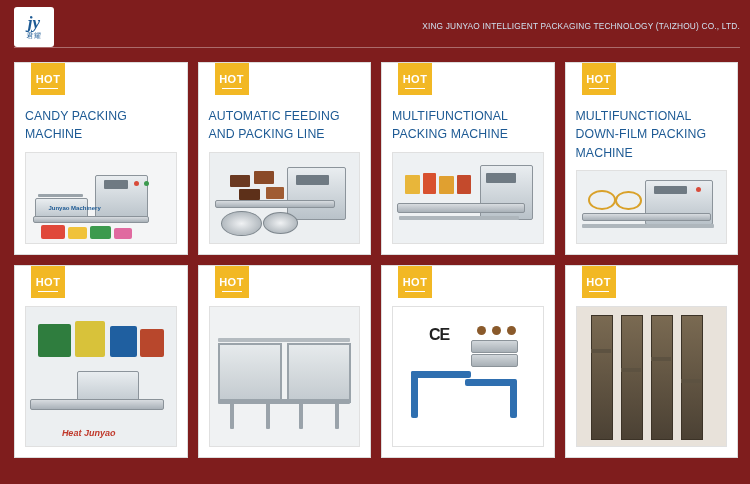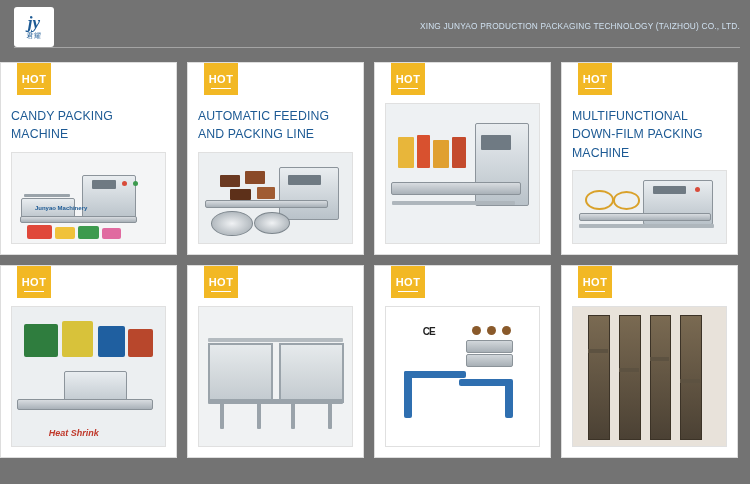--- a/index.html
+++ b/index.html
@@ -10,21 +10,21 @@
     width: 750px;
     height: 484px;
     background: #1d5a94;
     font-family: "Liberation Sans", sans-serif;
     overflow: hidden;
   }
   .page {
     position: relative;
     width: 750px;
     height: 484px;
-    background: #737373;
+    background: #7f1d1d;
     box-sizing: border-box;
   }
 
   
   .header {
     position: relative;
     height: 54px;
     display: flex;
     align-items: center;
     padding: 0 10px 0 14px;
@@ -76,21 +76,21 @@
     position: absolute;
     left: 14px;
     right: 10px;
     bottom: 6px;
     height: 1px;
     background: rgba(255,255,255,0.35);
   }
 
   
   .grid {
-    padding: 8px 12px 12px 0;
+    padding: 8px 12px 12px 14px;
     display: grid;
     grid-template-columns: repeat(4, 1fr);
     grid-template-rows: repeat(2, 1fr);
     gap: 10px;
     height: 416px;
     box-sizing: border-box;
   }
   .card {
     background: #ffffff;
     border: 1px solid #dddddd;
@@ -212,41 +212,41 @@
   .c5 .belt1 { top:66%; left:3%; right:8%; height:7%; }
   .c5 .pkg { position:absolute; border-radius:2px; }
   .c5 .stamp { position:absolute; left:24%; bottom:6%; color:#c0392b; font-size:9px; font-style:italic; font-weight:bold; }
 
   
   .c6 .bg { position:absolute; inset:0; background:#f0f2f3; }
   .c6 .frame { position:absolute; border:2px solid #9aa3aa; background:linear-gradient(#e6eaec,#c3cacf); }
 
   
   .c7 .bg { position:absolute; inset:0; background:#ffffff; }
-  .c7 .ce { position:absolute; left:24%; top:14%; font-size:10px; font-weight:bold; color:#222; letter-spacing:-1px; }
+  .c7 .ce { position:absolute; left:24%; top:14%; font-size:16px; font-weight:bold; color:#222; letter-spacing:-1px; }
   .c7 .tube { position:absolute; background:#2f6fb0; border-radius:2px; }
   .c7 .tray { position:absolute; background:linear-gradient(#d2d7db,#a8b0b6); border:1px solid #8b9399; border-radius:2px; }
   .c7 .cookie { position:absolute; border-radius:50%; background:#8a5a2b; }
 
   
   .c8 .bg { position:absolute; inset:0; background:#e8e2da; }
   .c8 .rail { position:absolute; background:linear-gradient(#7a6a52,#4b4134); border:1px solid #3c3327; }
   .c8 .tooth { position:absolute; background:#5d5241; }
 </style>
 </head>
 <body>
 
 <div class="page">
 
   <div class="header">
     <div class="logo">
       <div class="logo-mark">jy</div>
       <div class="logo-sub">君耀</div>
     </div>
-    <div class="header-company">XING JUNYAO PRODUCTION PACKAGING TECHNOLOGY (TAIZHOU) CO., LTD.</div>
+    <div class="header-company">XING JUNYAO INTELLIGENT PACKAGING TECHNOLOGY (TAIZHOU) CO., LTD.</div>
     <div class="header-rule"></div>
   </div>
 
   <div class="grid">
 
     <div class="card">
       <div class="hot-badge">HOT</div>
       <div class="card-title">CANDY PACKING MACHINE</div>
       <div class="thumb">
         <div class="mach c1">
@@ -281,20 +281,21 @@
           <div class="box" style="left:14%;top:24%;width:13%;height:14%;background:#6b3a22;"></div>
           <div class="box" style="left:30%;top:20%;width:13%;height:15%;background:#8a4a28;"></div>
           <div class="box" style="left:20%;top:40%;width:14%;height:12%;background:#5d3019;"></div>
           <div class="box" style="left:38%;top:38%;width:12%;height:13%;background:#a05c33;"></div>
         </div>
       </div>
     </div>
 
     <div class="card">
       <div class="hot-badge">HOT</div>
+      <div class="card-title">MULTIFUNCTIONAL PACKING MACHINE</div>
       <div class="thumb">
         <div class="mach c3">
           <div class="bg"></div>
           <div class="body b1"></div>
           <div class="belt belt1"></div>
           <div class="panel" style="left:62%;top:22%;width:20%;height:11%;"></div>
           <div class="pk" style="left:8%;top:24%;width:10%;height:22%;background:#e8b63a;"></div>
           <div class="pk" style="left:20%;top:22%;width:9%;height:24%;background:#d8512f;"></div>
           <div class="pk" style="left:31%;top:26%;width:10%;height:20%;background:#e0a030;"></div>
           <div class="pk" style="left:43%;top:24%;width:9%;height:22%;background:#c44a2c;"></div>
@@ -324,21 +325,21 @@
       <div class="hot-badge">HOT</div>
       <div class="thumb">
         <div class="mach c5">
           <div class="bg"></div>
           <div class="body b1"></div>
           <div class="belt belt1"></div>
           <div class="pkg" style="left:8%;top:12%;width:22%;height:24%;background:#2f7d3e;"></div>
           <div class="pkg" style="left:33%;top:10%;width:20%;height:26%;background:#d8c23a;"></div>
           <div class="pkg" style="left:56%;top:14%;width:18%;height:22%;background:#1f5fa0;"></div>
           <div class="pkg" style="left:76%;top:16%;width:16%;height:20%;background:#b8472c;"></div>
-          <div class="stamp">Heat Shrink</div>
+          <div class="stamp">Heat Junyao</div>
         </div>
       </div>
     </div>
 
     <div class="card">
       <div class="hot-badge">HOT</div>
       <div class="thumb">
         <div class="mach c6">
           <div class="bg"></div>
           <div class="frame" style="left:6%;top:26%;width:40%;height:40%;"></div>

